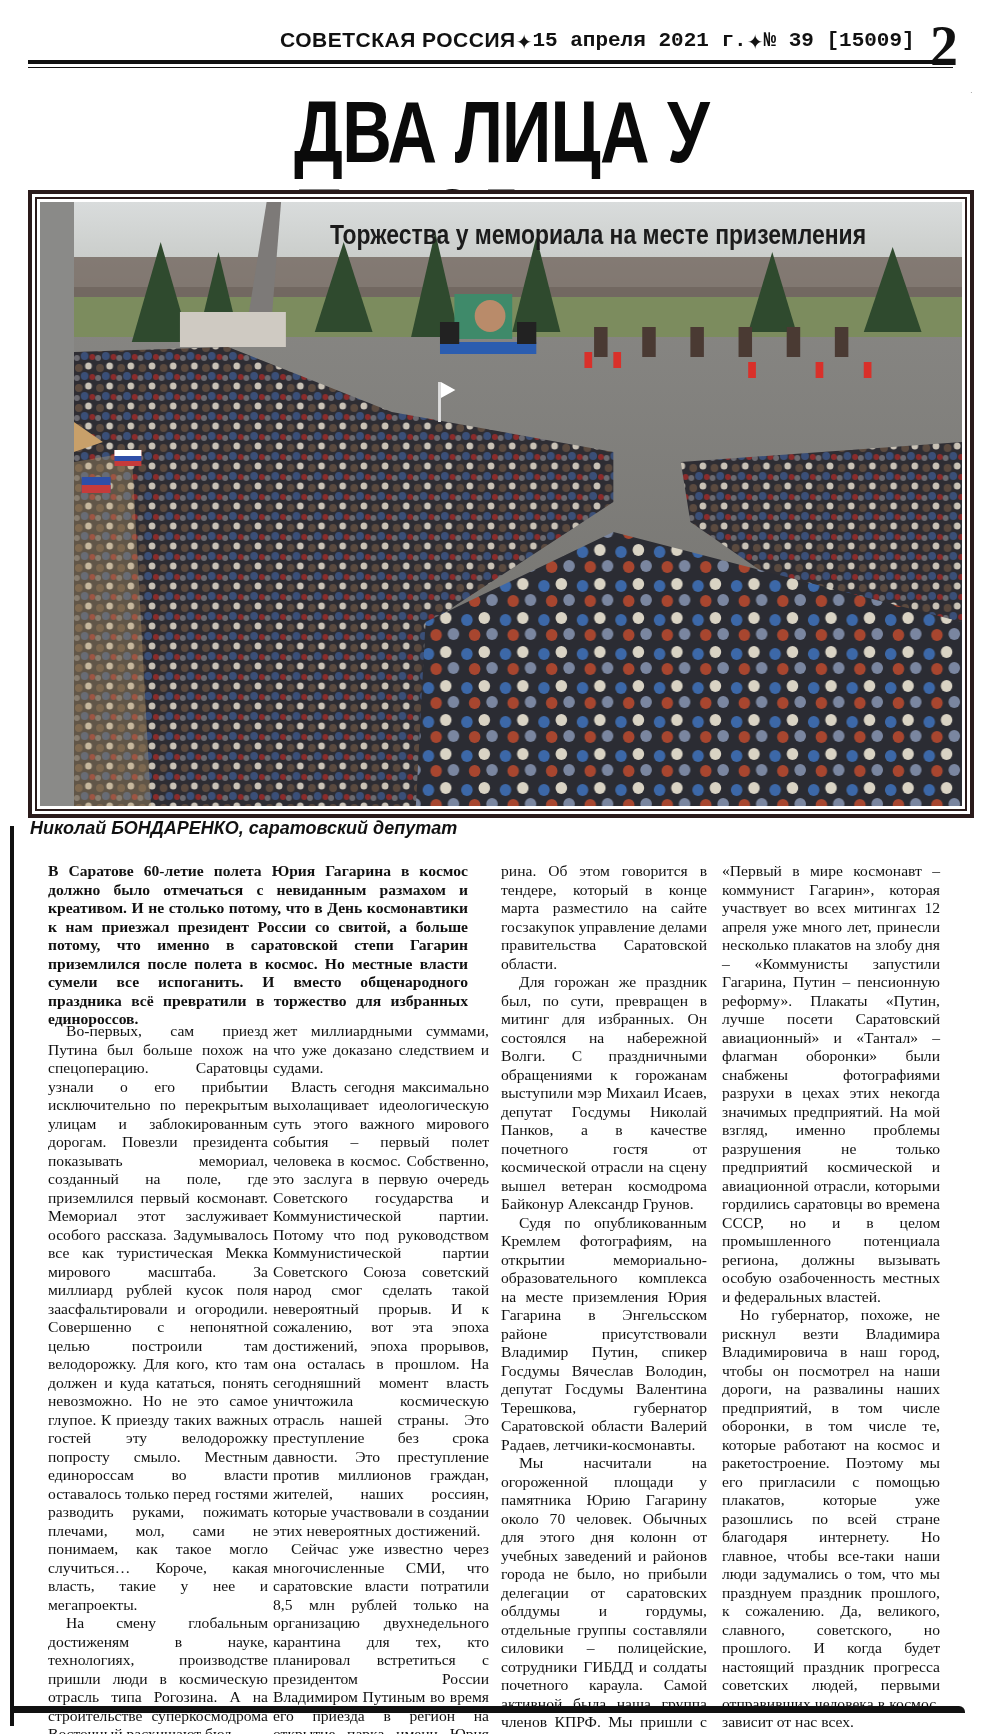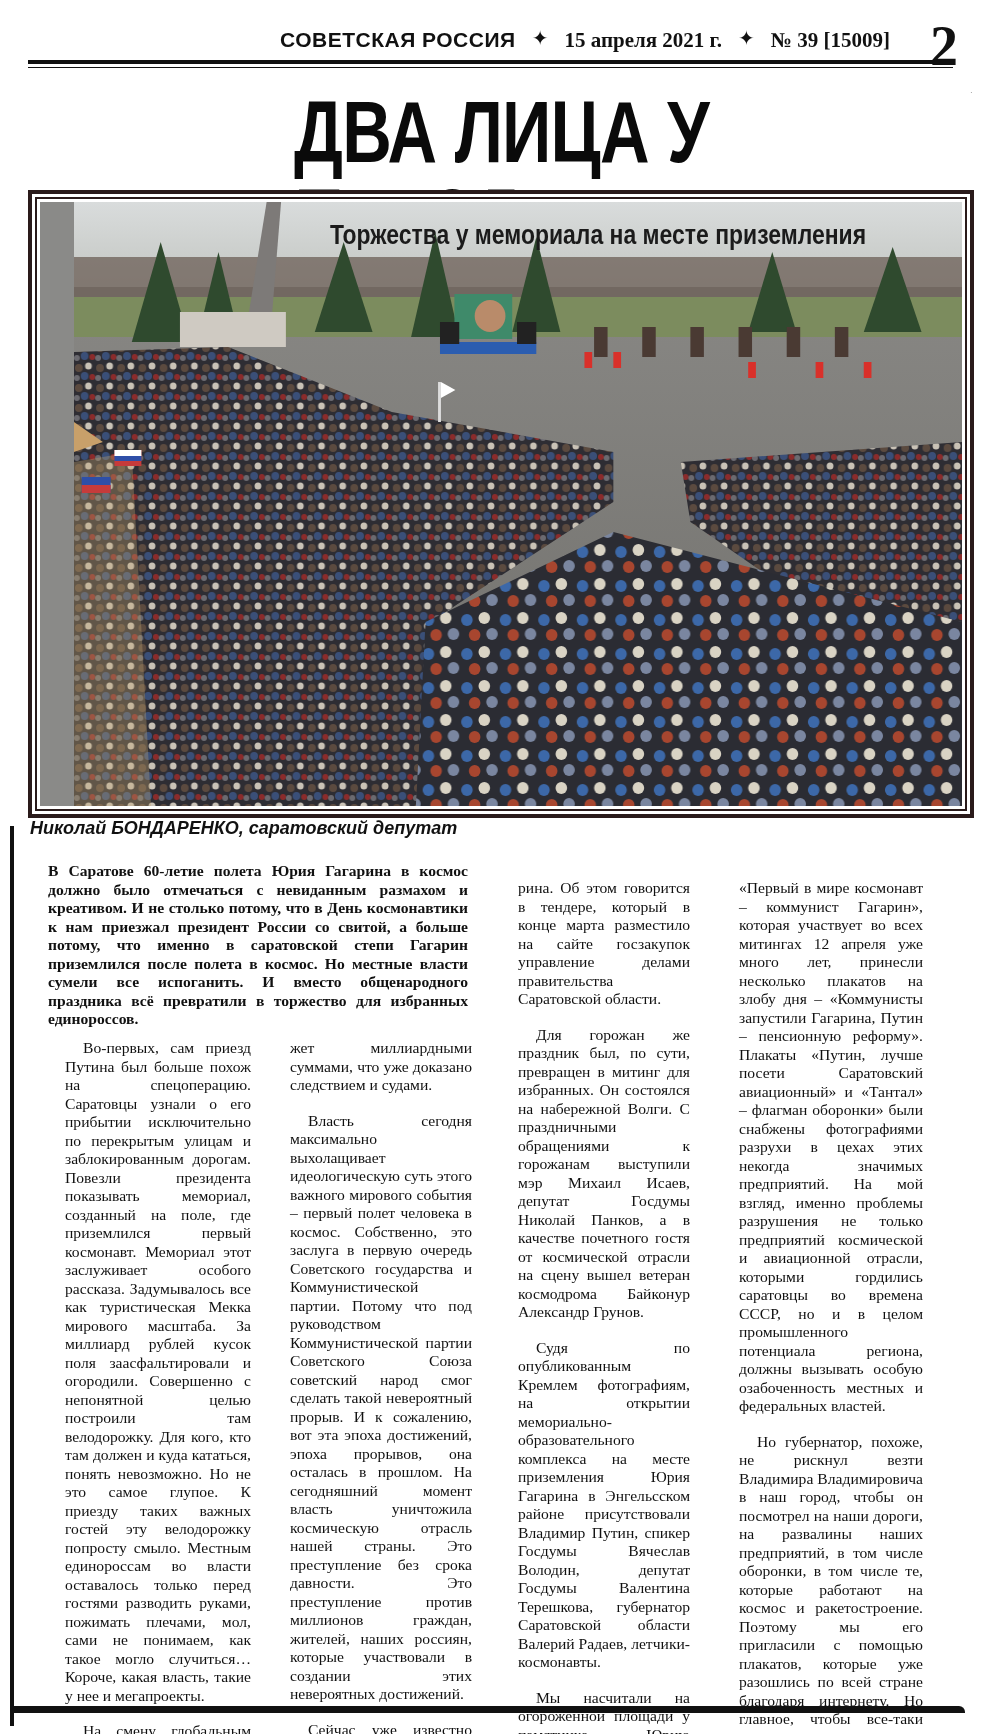--- a/index.html
+++ b/index.html
@@ -1,22 +1,22 @@
 <!DOCTYPE html>
 <html><head>
 <meta charset="utf-8">
 <style>
   html, body { margin: 0; padding: 0; background: #ffffff; }
   body { width: 1003px; height: 1734px; position: relative; overflow: hidden; font-family: "Liberation Serif", "DejaVu Serif", serif; color: #111; }
 
   
   .masthead { position: absolute; left: 28px; top: 22px; width: 940px; height: 40px; }
-  .mh-row { position: absolute; left: 252px; top: 6px; display: flex; align-items: flex-start; gap: 16px; white-space: nowrap; }
+  .mh-row { position: absolute; left: 252px; top: 6px; display: flex; align-items: flex-end; white-space: nowrap; }
   .mh-paper { font-family: "Liberation Sans", "DejaVu Sans", sans-serif; font-weight: 900; font-size: 21px; letter-spacing: 0.5px; }
-  .mh-date, .mh-issue { font-family: Liberation Serif, serif; font-weight: bold; font-size: 21px; }
+  .mh-date, .mh-issue { font-family: Liberation Mono, monospace; font-weight: bold; font-size: 21px; }
   .mh-star { font-size: 20px; line-height: 1; }
   .mh-rule1 { position: absolute; left: 0; top: 38px; width: 925px; height: 4px; background: #111; }
   .mh-rule2 { position: absolute; left: 0; top: 45px; width: 925px; height: 1px; background: #111; }
   .page-num { position: absolute; left: 930px; top: 18px; font-family: "Liberation Serif", serif; font-weight: bold; font-size: 56px; line-height: 1; }
 
   
   .headline { position: absolute; left: 0; top: 88px; width: 1003px; text-align: center; }
   .headline span { display: inline-block; font-family: "Liberation Sans", "DejaVu Sans", sans-serif; font-weight: 900; font-size: 88px; line-height: 1; letter-spacing: -1px; transform: scaleX(0.78); transform-origin: center; color: #0a0a0a; }
 
   
@@ -24,21 +24,21 @@
   .photo { position: absolute; left: 8px; top: 8px; right: 8px; bottom: 8px; overflow: hidden; background: #8a8a88; padding-left: 34px; }
   .photo svg { display: block; width: 100%; height: 100%; }
   .photo-title { position: absolute; left: 290px; top: 18px; font-family: "Liberation Sans", "DejaVu Sans", sans-serif; font-weight: bold; font-size: 27px; color: #1b1b1b; transform: scaleX(0.85); transform-origin: left; white-space: nowrap; }
 
   
   .byline-bar { position: absolute; left: 10px; top: 826px; width: 4px; height: 900px; background: #111; }
   .byline { position: absolute; left: 30px; top: 818px; font-family: "Liberation Sans", "DejaVu Sans", sans-serif; font-weight: bold; font-style: italic; font-size: 18px; white-space: nowrap; color: #111; }
 
   
   .col { position: absolute; font-size: 15.6px; line-height: 18.5px; text-align: justify; hyphens: manual; }
-  .col p { margin: 17px; text-indent: 18px; }
+  .col p { margin: 0; text-indent: 18px; }
   .col p.noindent { text-indent: 0; }
   .lead { position: absolute; left: 48px; top: 862px; width: 420px; font-weight: bold; font-size: 15.6px; line-height: 18.5px; text-align: justify; }
   .c1 { left: 48px; top: 1022px; width: 220px; }
   .c2 { left: 273px; top: 1022px; width: 216px; }
   .c3 { left: 501px; top: 862px; width: 206px; }
   .c4 { left: 722px; top: 862px; width: 218px; }
 
   .bottom-rule { position: absolute; left: 10px; top: 1706px; width: 955px; height: 7px; background: #111; border-radius: 0 6px 0 0; }
   .corner-mark { position: absolute; left: 970px; top: 88px; font-size: 8px; color: #777; }
 </style>

